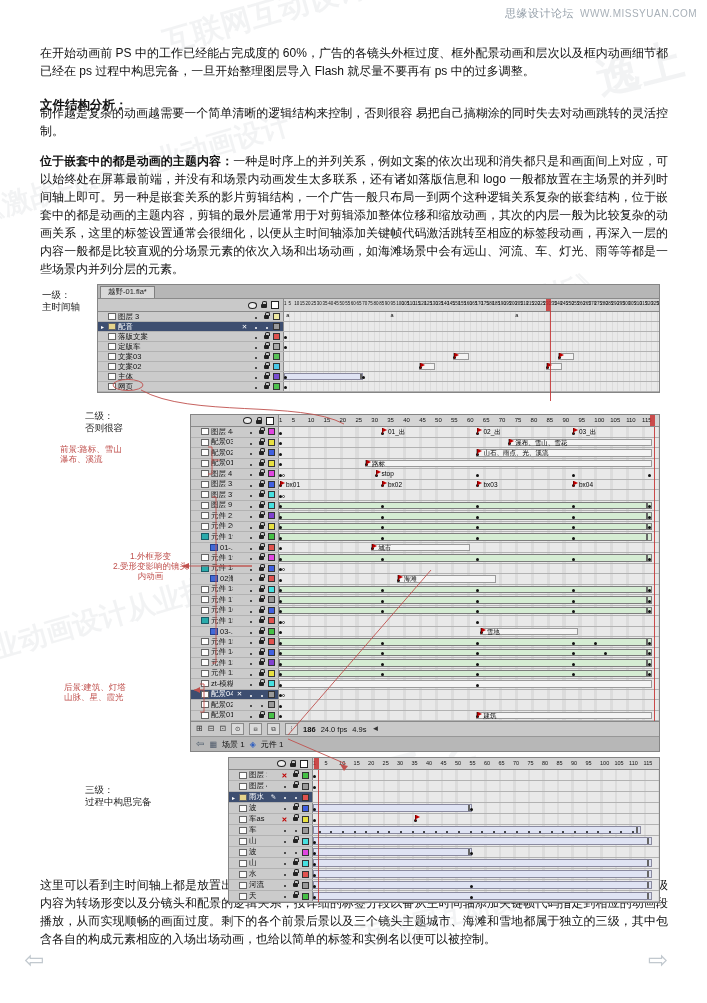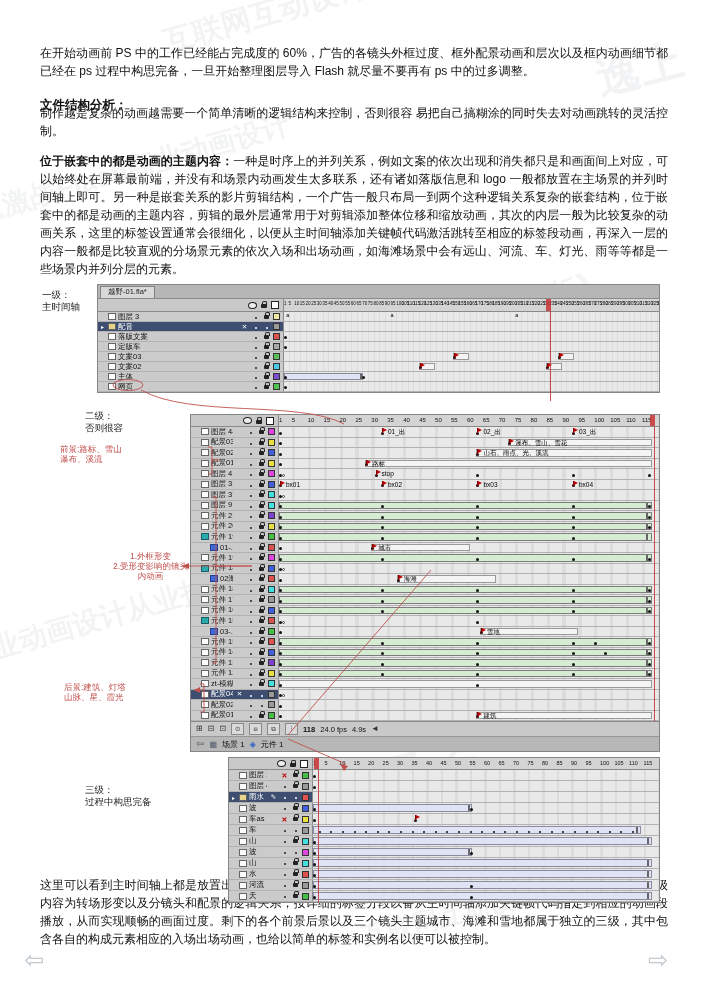--- a/index.html
+++ b/index.html
@@ -91,20 +91,23 @@
   <div id="wm">
       <span class="wm wm0">互联网互动设计</span>
       <span class="wm wm1">《激战Flash商业动画设计</span>
       <span class="wm wm2">从业指南与视频剖析》</span>
       <span class="wm wm3">逸上</span>
       <span class="wm wm4">子子</span>
       <span class="wm wm5">商业动画设计从业指南</span>
       <span class="wm wm6">互联网互动设计</span>
     </div>
 
+  <div class="site-header">
+    <span>思缘设计论坛</span><span class="site-url">WWW.MISSYUAN.COM</span>
+  </div>
 
   <div class="para" style="top:44px">在开始动画前 PS 中的工作已经能占完成度的 60%，广告的各镜头外框过度、框外配景动画和层次以及框内动画细节都已经在 ps 过程中构思完备，一旦开始整理图层导入 Flash 就尽量不要再有 ps 中的过多调整。</div>
   <div class="h1" style="top:97px">文件结构分析：</div>
   <div class="para" style="top:104px">制作越是复杂的动画越需要一个简单清晰的逻辑结构来控制，否则很容 易把自己搞糊涂的同时失去对动画跳转的灵活控制。</div>
   <div class="para" style="top:152px"><b>位于嵌套中的都是动画的主题内容：</b><span>一种是时序上的并列关系，例如文案的依次出现和消失都只是和画面间上对应，可以始终处在屏幕最前端，并没有和场景内动画发生太多联系，还有诸如落版信息和 logo 一般都放置在主场景的并列时间轴上即可。另一种是嵌套关系的影片剪辑结构，一个广告一般只布局一到两个这种逻辑关系复杂的嵌套结构，位于嵌套中的都是动画的主题内容，剪辑的最外层通常用于对剪辑添加整体位移和缩放动画，其次的内层一般为比较复杂的动画关系，这里的标签设置通常会很细化，以便从主时间轴添加关键帧代码激活跳转至相应的标签段动画，再深入一层的内容一般都是比较直观的分场景元素的依次入场和出场动画，如海滩场景中会有远山、河流、车、灯光、雨等等都是一些场景内并列分层的元素。</span></div>
 
   <div class="side-label" style="left:42px;top:289px">一级：
 主时间轴</div>
   <div class="side-label" style="left:85px;top:410px">二级：
 否则很容</div>
@@ -910,21 +913,21 @@
       </div>
       <div class="playhead" style="left: 462.63px; top: 12px; height: 294px; position: absolute;"></div>
       <div class="statusbar">
         <div class="sb-mini">⊞</div>
         <div class="sb-mini">⊟</div>
         <div class="sb-mini">⊡</div>
         <div class="sbtn">⊙</div>
         <div class="sbtn">⧈</div>
         <div class="sbtn">⧉</div>
         <div class="sbtn">⁝</div>
-        <div class="sb-num">118</div>
+        <div class="sb-num">186</div>
         <div>24.0 fps</div>
         <div>4.9s</div>
         <div class="sb-mini">◄</div>
       </div>
       <div class="editbar">
         <div class="eb-back">⇦</div>
         <div class="eb-scene-ico">▦</div>
         <div>场景 1</div>
         <div class="eb-sym-ico">◈</div>
         <div>元件 1</div>

